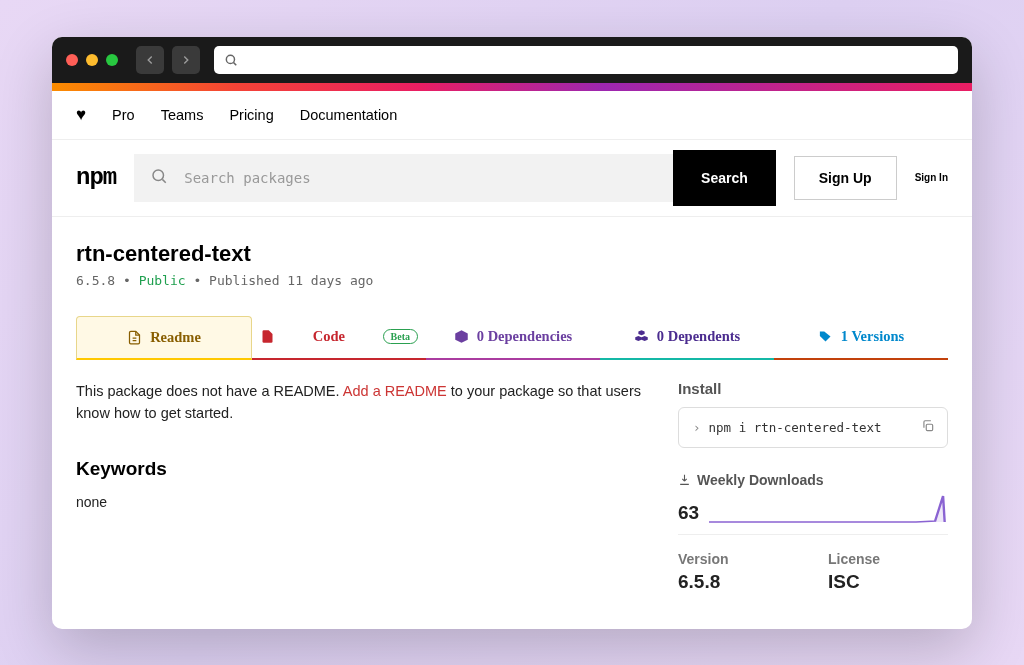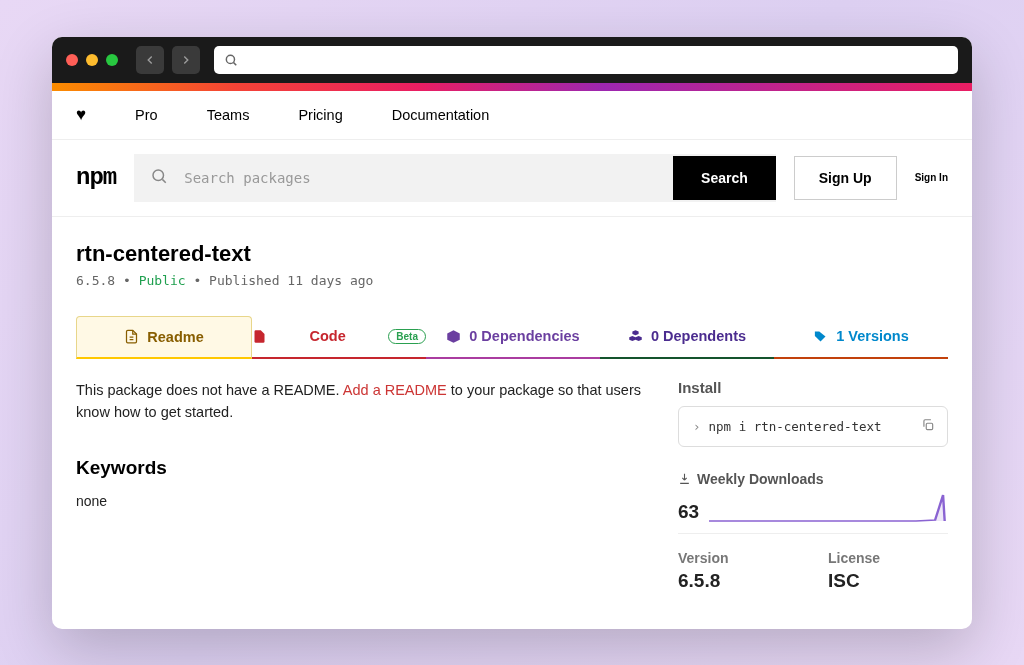--- a/index.html
+++ b/index.html
@@ -61,21 +61,21 @@
 }
 .topnav {
   display: flex;
   align-items: center;
   padding: 14px 24px;
   gap: 26px;
   border-bottom: 1px solid #eee;
   font-size: 14.5px;
   font-weight: 500;
 }
-.topnav a { color: #000; text-decoration: none; cursor: pointer; margin-left: 23px; }
+.topnav a { color: #000; text-decoration: none; cursor: pointer; }
 .heart { font-size: 17px; }
 .searchrow {
   display: flex;
   align-items: center;
   padding: 14px 24px;
   gap: 18px;
   border-bottom: 1px solid #eee;
 }
 .npm-logo {
   font-family: "Courier New", monospace;
@@ -98,21 +98,21 @@
   font-family: "Menlo", "Consolas", monospace;
   font-size: 14px;
   color: #333;
   outline: none;
 }
 .searchbox input::placeholder { color: #999; }
 .searchbtn {
   background: #000;
   color: #fff;
   border: none;
-  height: 44px;
+  height: 56px;
   padding: 0 28px;
   font-size: 14px;
   font-weight: 600;
   cursor: pointer;
 }
 .signup-btn {
   border: 1px solid #ccc;
   background: #fff;
   height: 44px;
   padding: 0 24px;
@@ -137,30 +137,31 @@
 .tabs {
   display: flex;
   margin: 16px 24px 0 24px;
 }
 .tab {
   flex: 1;
   display: flex;
   align-items: center;
   justify-content: center;
   gap: 8px;
-  padding: 12px 0;
+  padding: 12px 8px;
   font-size: 14.5px;
   font-weight: 600;
   cursor: pointer;
   border-bottom: 2px solid transparent;
+  font-family: Liberation Serif, serif;
 }
 .tab.readme { background: #fff9e5; border: 1px solid #e8d68a; border-bottom: 2px solid #ffc800; color: #885e00; border-radius: 4px 4px 0 0; }
 .tab.code { color: #c6262e; border-bottom: 2px solid #c6262e; justify-content: space-between; }
 .tab.deps { color: #6b3fa0; border-bottom: 2px solid #aa3ca0; }
-.tab.dependents { color: #4b2c8f; border-bottom: 2px solid #14532d; }
+.tab.dependents { color: #4b2c8f; border-bottom: 2px solid #14b8a6; }
 .tab.versions { color: #0088cc; border-bottom: 2px solid #c2410c; }
 .beta-badge {
   border: 1px solid #2aa050;
   color: #2aa050;
   font-size: 10px;
   padding: 1px 7px;
   border-radius: 10px;
   font-weight: 600;
 }
 .tab-icon { width: 15px; height: 15px; }

